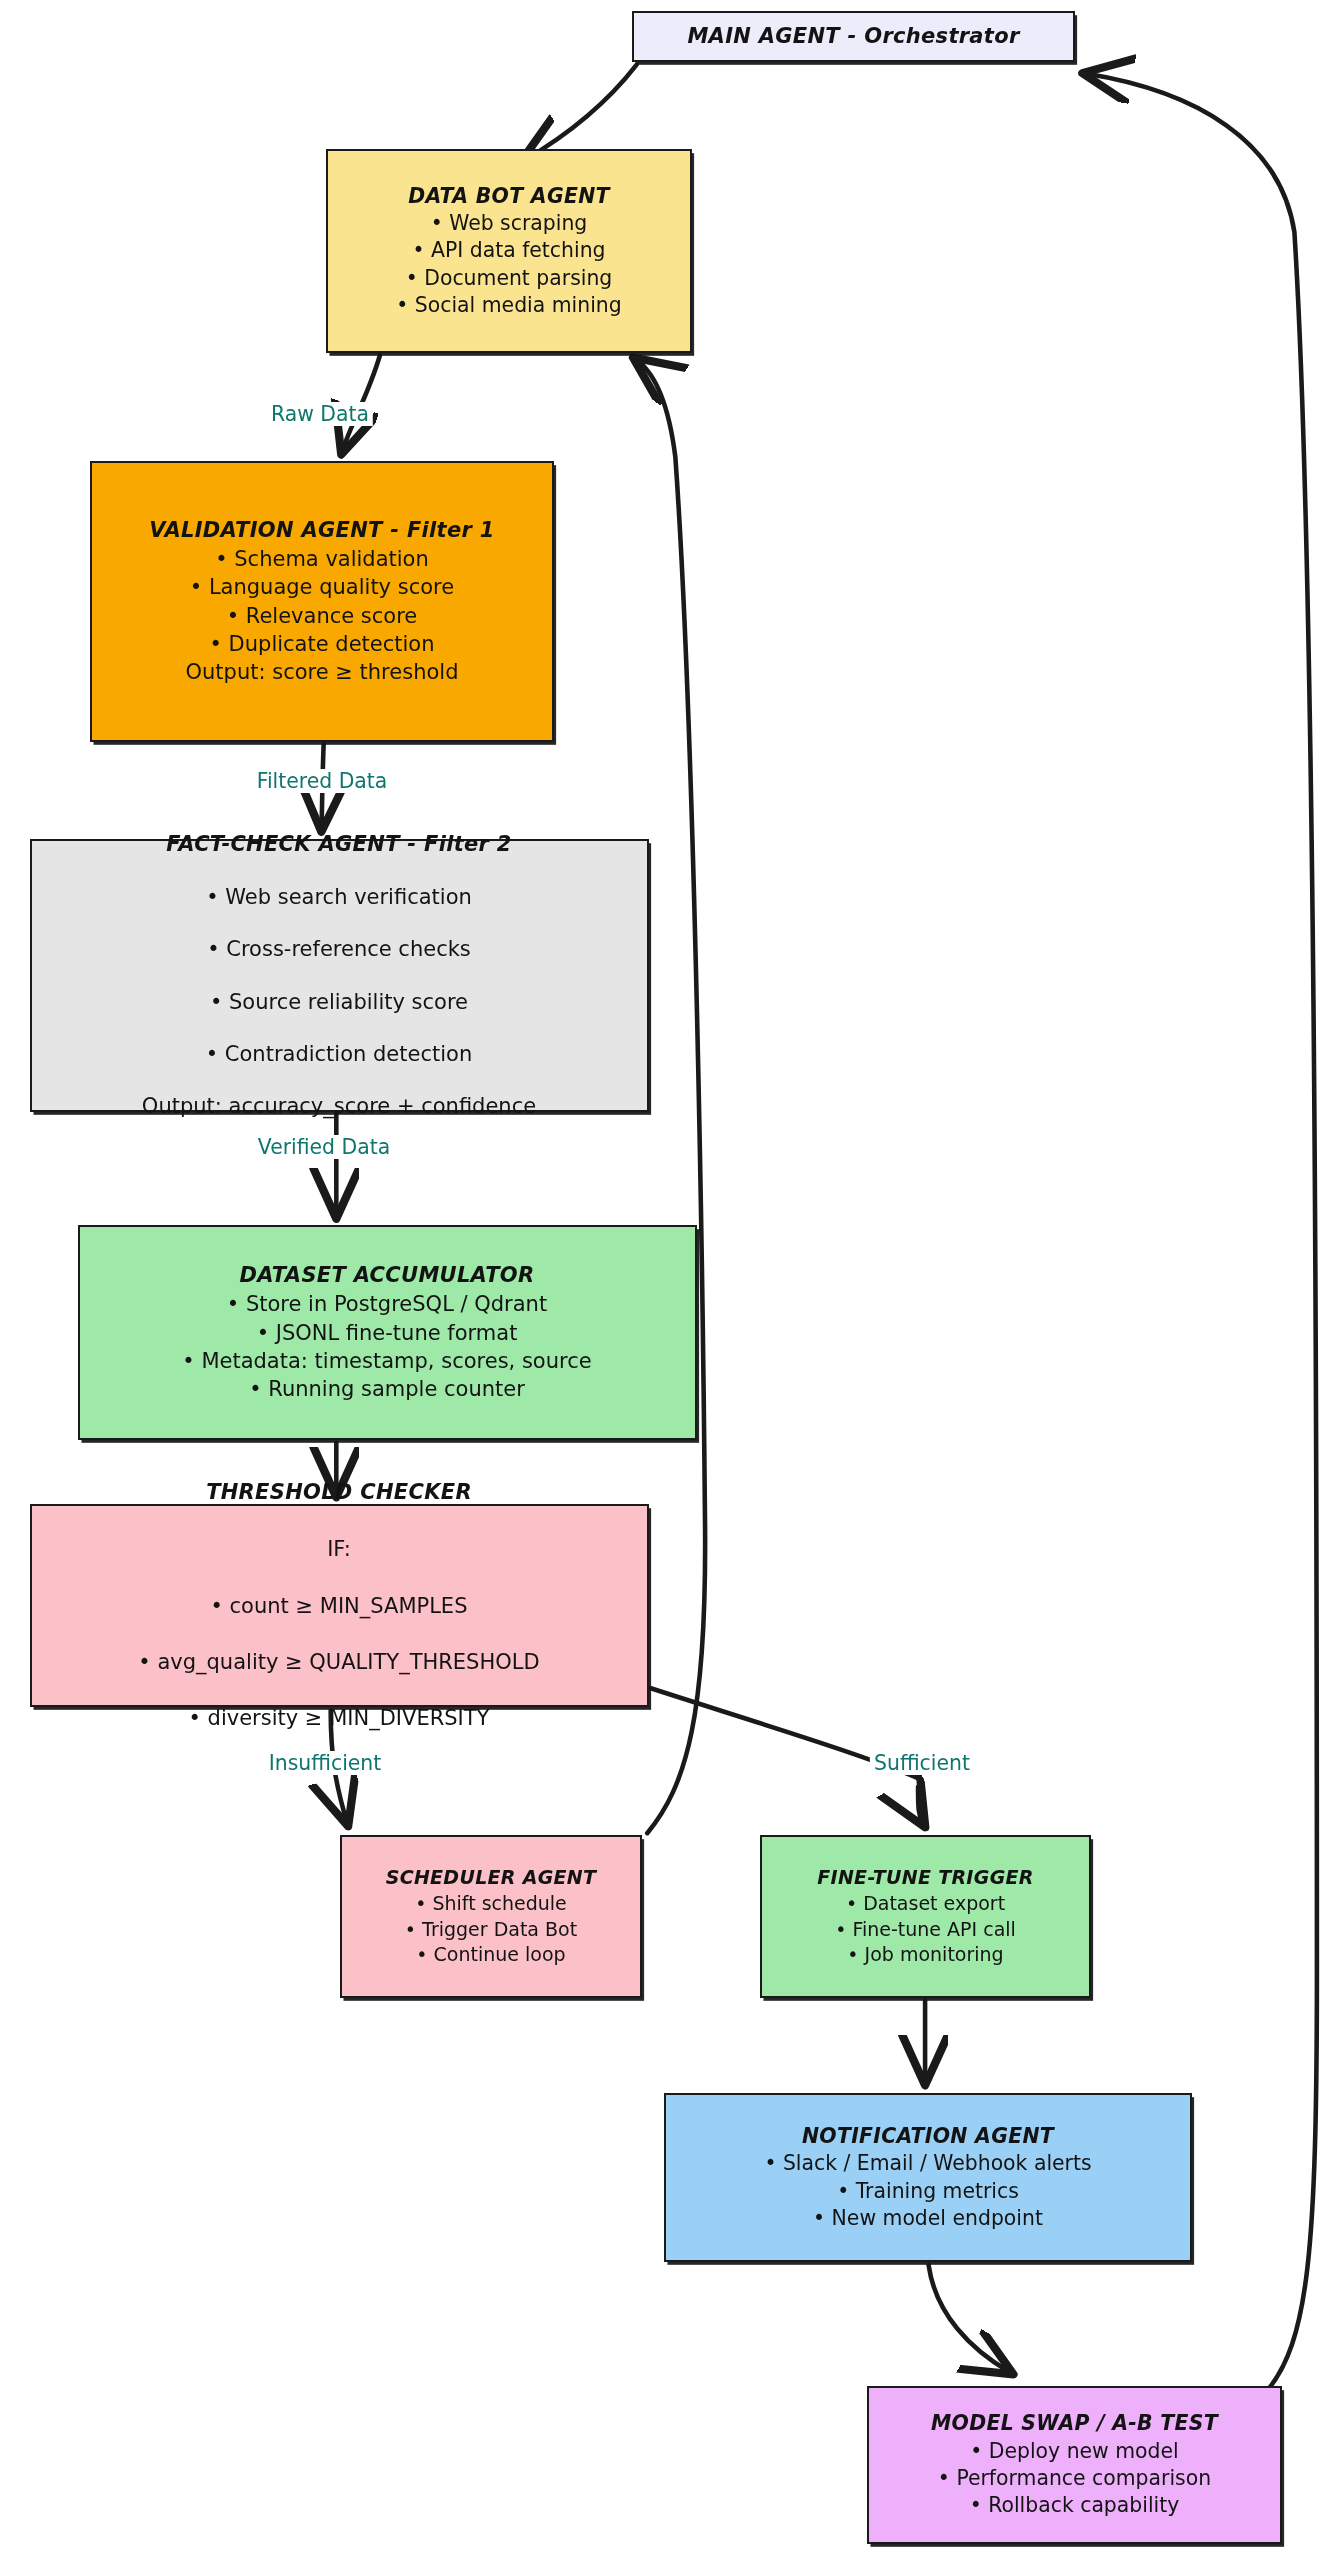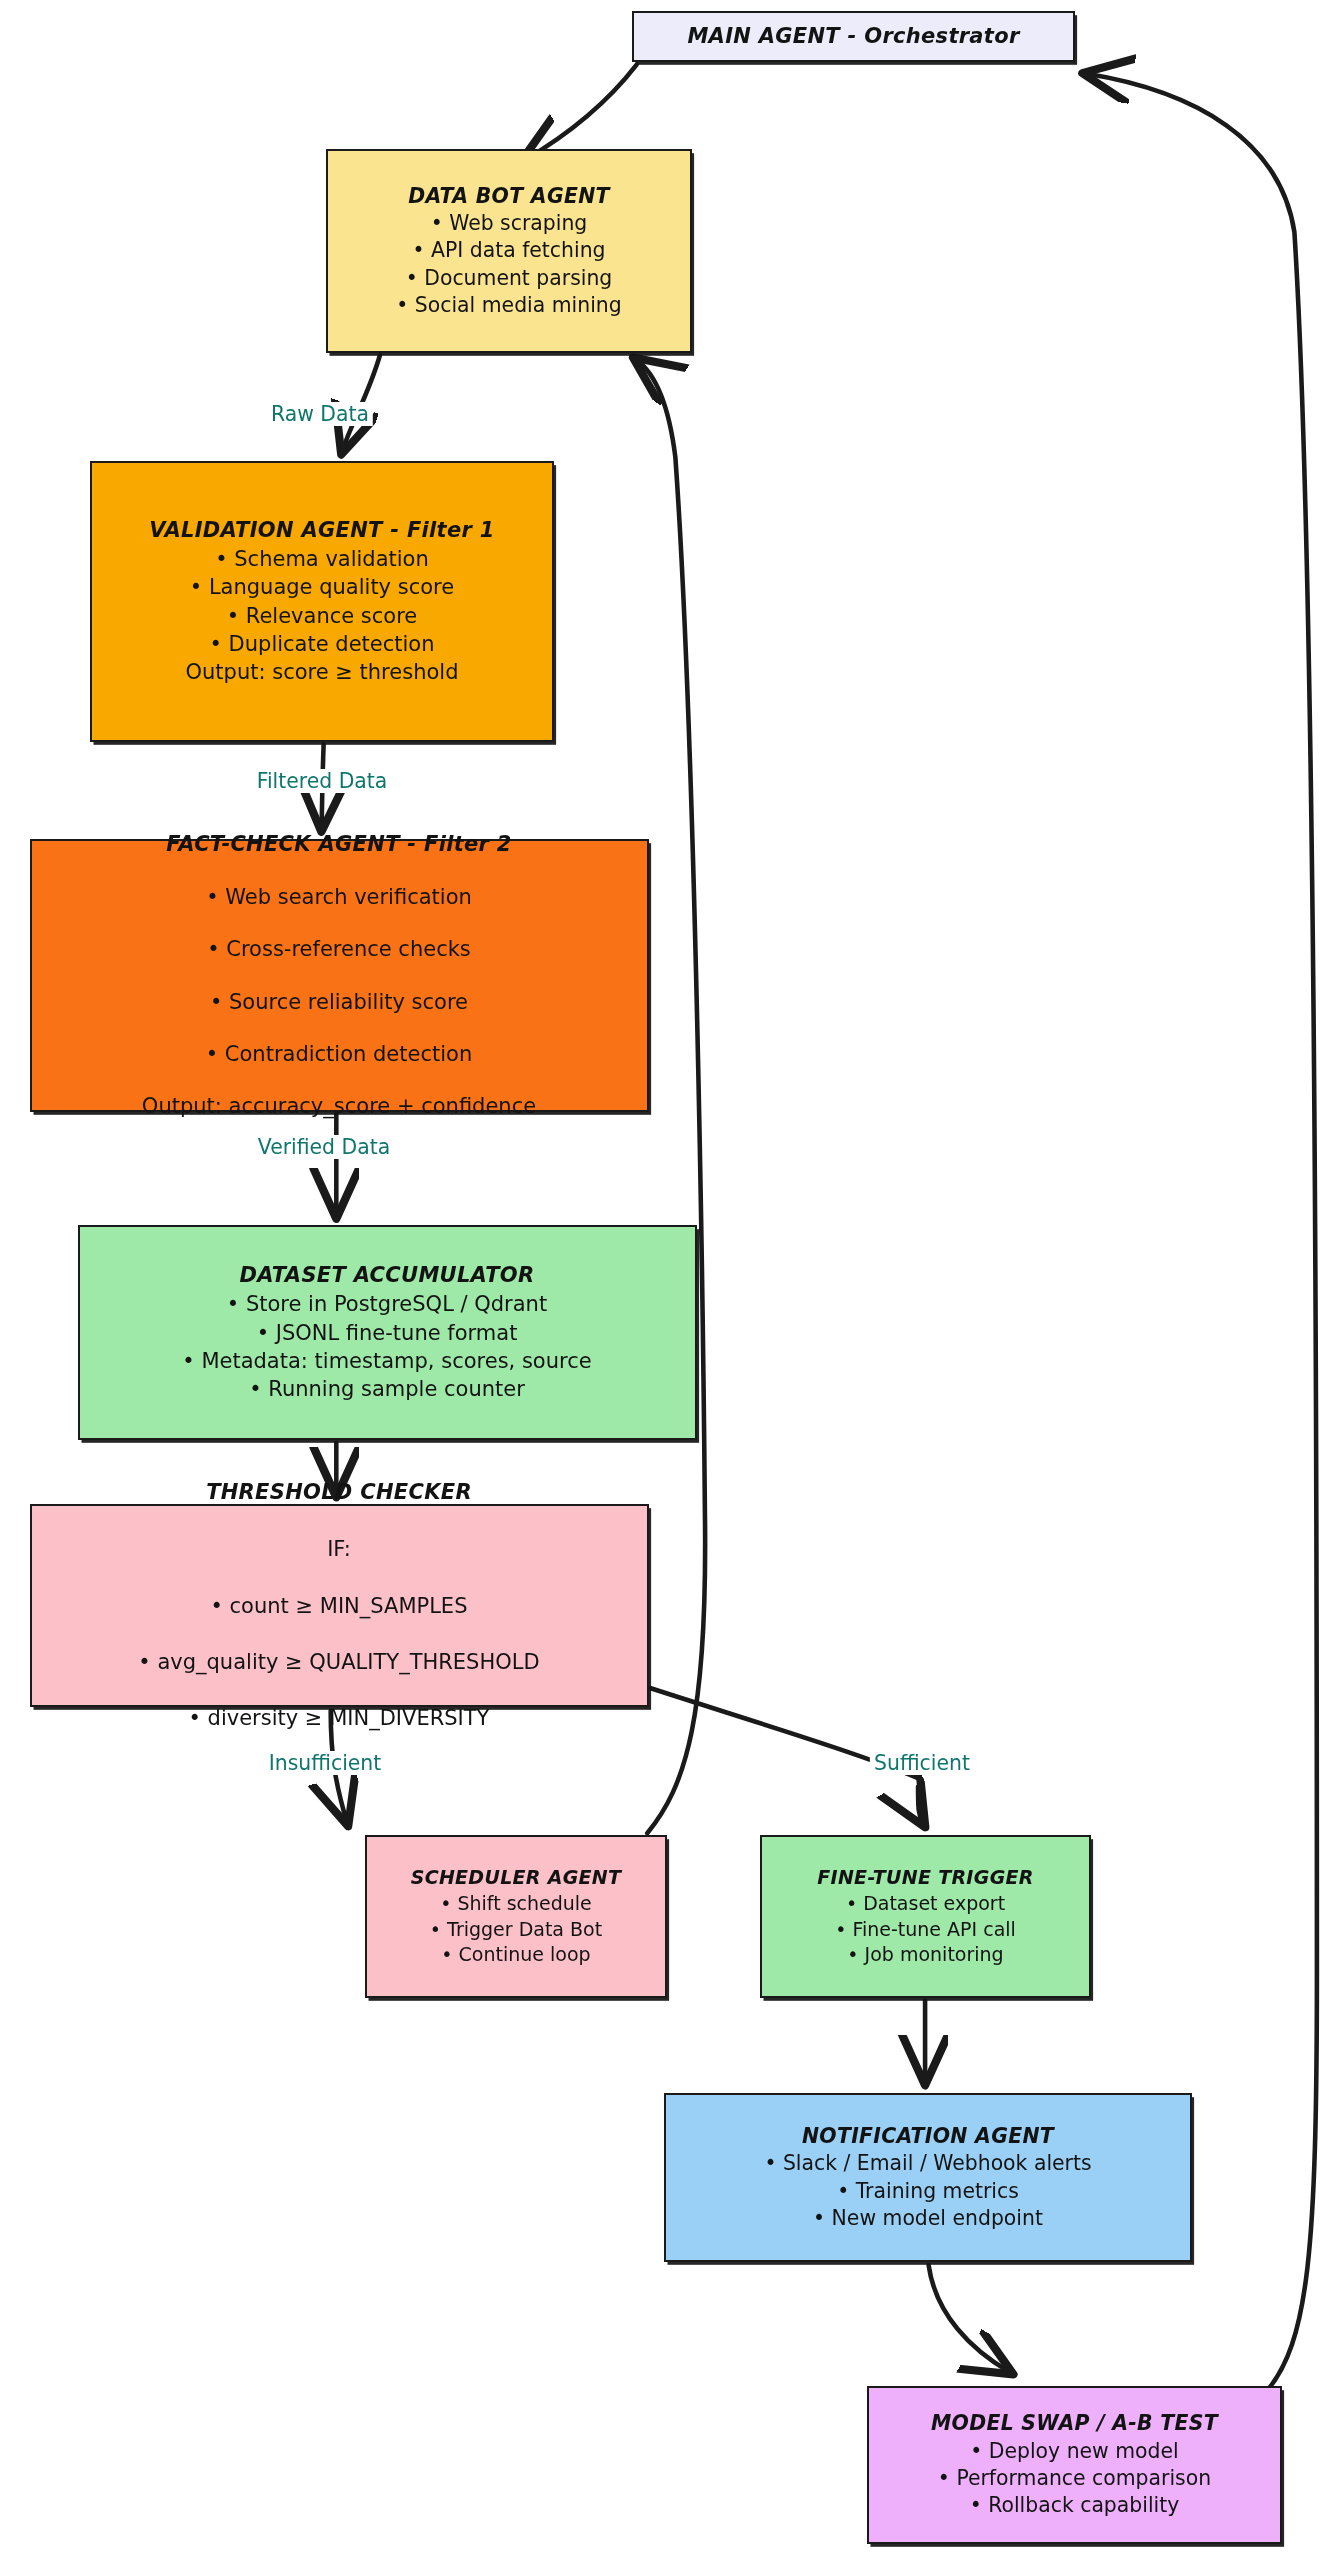--- a/index.html
+++ b/index.html
@@ -69,21 +69,21 @@
   #n-databot{ left: 326px;  top: 149px;  width: 366px;  height: 204px;
               background: #fbe48f; }
   #n-valid  { left: 90px;  top: 461px;  width: 464px;  height: 281px;
               background: #f9a800; }
   #n-fact   { left: 29.5px;   top: 839px; width: 619px;  height: 273px;
               background: #9ad0f5; }
   #n-accum  { left: 29.5px;   top: 1225px; width: 619px;  height: 215px;
               background: #9ee8a8; margin-left: 48px; }
   #n-thresh { left: 29.5px;   top: 1504px; width: 619px;  height: 203px;
               background: #fcc0c8; gap: 28px; }
-  #n-sched  { left: 365px;  top: 1835px; width: 302px;  height: 163px;
+  #n-sched  { left: 340px;  top: 1835px; width: 302px;  height: 163px;
               background: #fcc0c8; }
   #n-ftune  { left: 760px; top: 1835px; width: 331px;  height: 163px;
               background: #9ee8a8; }
   #n-notify { left: 664px;  top: 2093px; width: 528px;  height: 169px;
               background: #9ad0f5; }
   #n-swap   { left: 867px; top: 2386px; width: 415px;  height: 158px;
               background: #eeb0fa; }
 
   .node .title { font-size: 21px; line-height: 1.28; margin-bottom: 1.4px; }
   .node .line  { font-size: 20.4px; line-height: 1.34; }
@@ -154,21 +154,21 @@
 
   <div class="node" id="n-valid" style="background: rgb(249, 168, 0);">
     <div class="title">VALIDATION AGENT - Filter 1</div>
     <div class="line bullet">Schema validation</div>
     <div class="line bullet">Language quality score</div>
     <div class="line bullet">Relevance score</div>
     <div class="line bullet">Duplicate detection</div>
     <div class="line">Output: score ≥ threshold</div>
   </div>
 
-  <div class="node" id="n-fact" style="background: #f97316; gap: 24px;">
+  <div class="node" id="n-fact" style="background: #e5e5e5; gap: 24px;">
     <div class="title">FACT-CHECK AGENT - Filter 2</div>
     <div class="line bullet">Web search verification</div>
     <div class="line bullet">Cross-reference checks</div>
     <div class="line bullet">Source reliability score</div>
     <div class="line bullet">Contradiction detection</div>
     <div class="line">Output: accuracy_score + confidence</div>
   </div>
 
   <div class="node" id="n-accum" style="background: rgb(158, 232, 168);">
     <div class="title">DATASET ACCUMULATOR</div>

